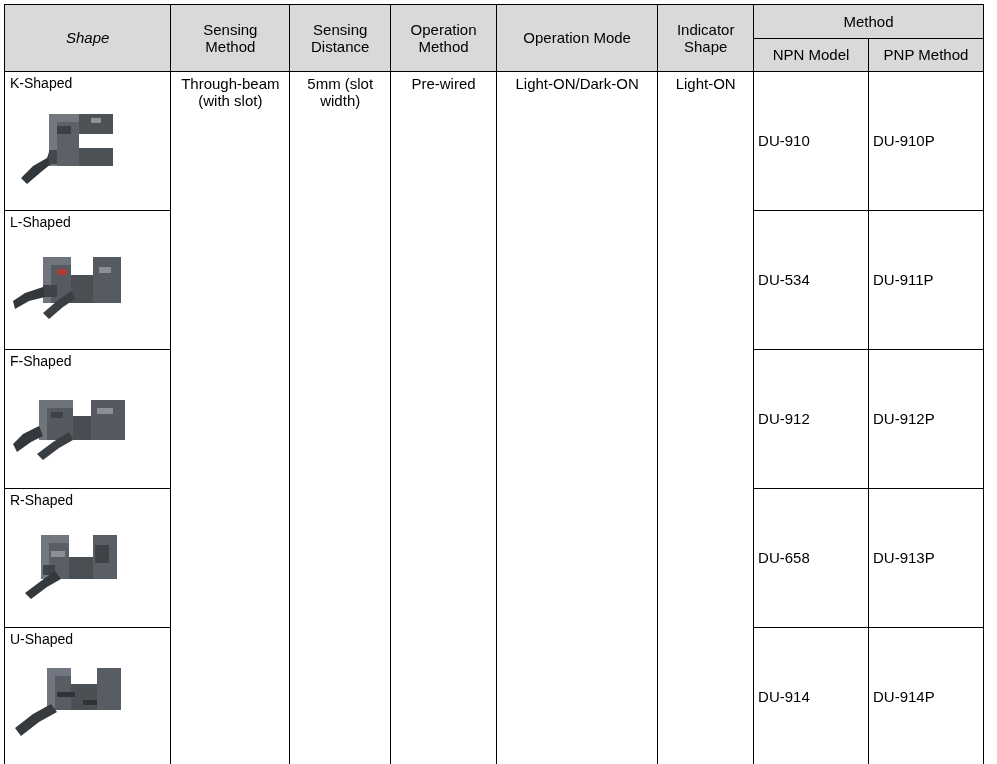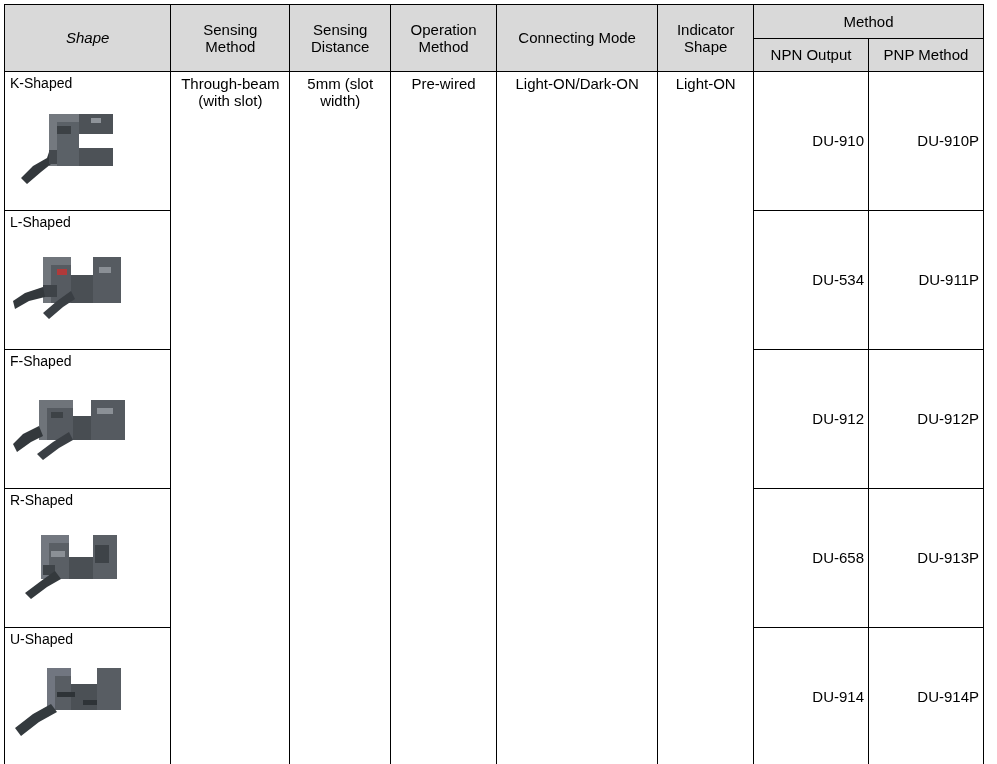--- a/index.html
+++ b/index.html
@@ -59,21 +59,21 @@
   .sensor-art {
     display: block;
     margin: 0 auto;
   }
   .spec-txt {
     text-align: center;
     font-size: 15px;
     vertical-align: top;
   }
   .model-txt {
-    text-align: right;
+    text-align: left;
     vertical-align: middle !important;
     font-size: 16px;
   }
   .nowrap-small { font-size: 14.5px; }
 </style>
 </head>
 <body>
 
 <table id="spec-table">
   <colgroup>
@@ -94,29 +94,29 @@
         <span>Method</span>
       </th>
       <th class="hdr" rowspan="2">
         <span>Sensing</span><br>
         <span>Distance</span>
       </th>
       <th class="hdr" rowspan="2">
         <span>Operation</span><br>
         <span>Method</span>
       </th>
-      <th class="hdr" rowspan="2">Connecting Mode</th>
+      <th class="hdr" rowspan="2">Operation Mode</th>
       <th class="hdr" rowspan="2">
         <span>Indicator</span><br>
         <span>Shape</span>
       </th>
       <th class="hdr" colspan="2">Method</th>
     </tr>
     <tr>
-      <th class="hdr">NPN Output</th>
+      <th class="hdr">NPN Model</th>
       <th class="hdr">PNP Method</th>
     </tr>
   </thead>
   <tbody>
 
     <tr>
       <td class="shape-cell">
         <span class="shape-label">K-Shaped</span>
         <svg class="sensor-art" width="150" height="100" viewBox="0 0 150 100">
           <g>

